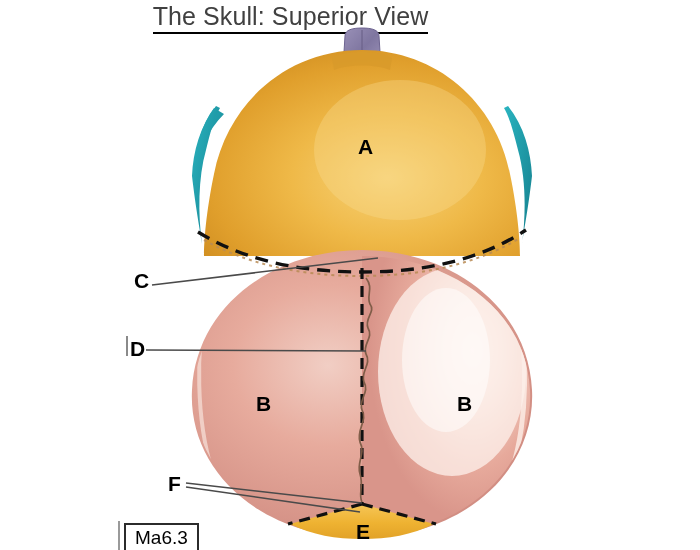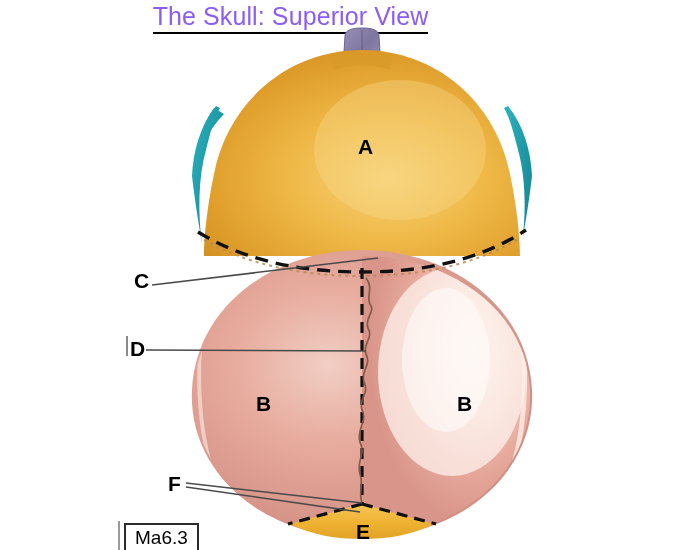--- a/index.html
+++ b/index.html
@@ -16,21 +16,21 @@
   }
 
   #page-title {
     position: absolute;
     top: 2px;
     left: 0;
     width: 581px;
     text-align: center;
     font-size: 25px;
     font-weight: 400;
-    color: #8b5cf6;
+    color: #404040;
     letter-spacing: 0.1px;
   }
   #page-title .title-underline {
     display: inline-block;
     border-bottom: 2px solid #000000;
     padding-bottom: 1px;
   }
 
   #figure-stage {
     position: absolute;

